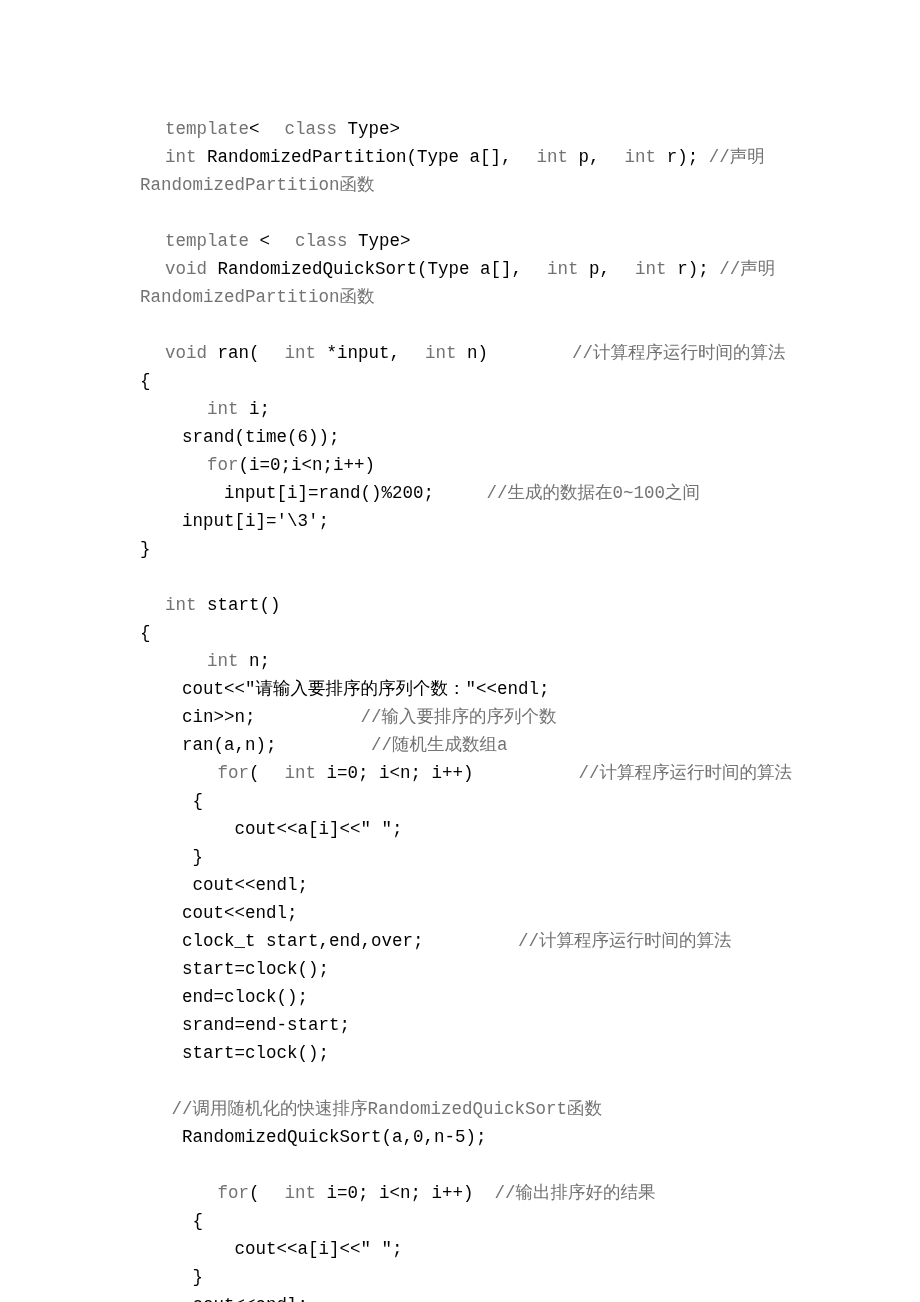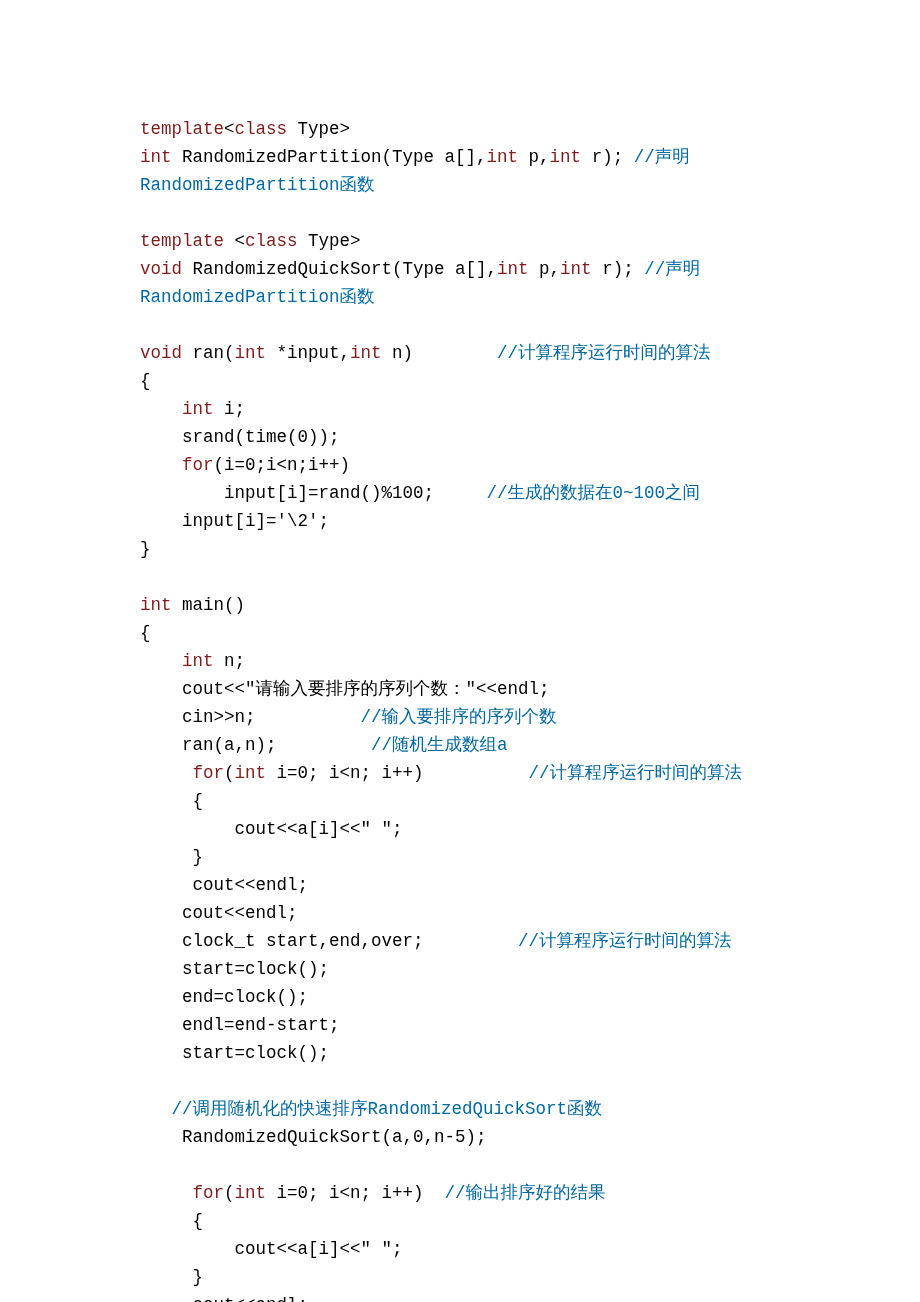--- a/index.html
+++ b/index.html
@@ -10,60 +10,60 @@
     line-height: 1.6;
     color: #000;
   }
   .page {
     width: 920px;
     min-height: 1302px;
     padding: 115px 100px 0 140px;
     box-sizing: border-box;
     white-space: pre;
   }
-  .kw { color: #7f1d1d; }
-  .cm { color: #0369a1; }
+  .kw { color: #737373; margin-left: 25px; }
+  .cm { color: #737373; }
   .tx { color: #000000; }
 </style>
 </head>
 <body>
 
 <div class="page" id="page"><span class="kw">template</span><span class="tx">&lt;</span><span class="kw">class</span><span class="tx"> Type&gt;</span>
 <span class="kw">int</span><span class="tx"> RandomizedPartition(Type a[],</span><span class="kw">int</span><span class="tx"> p,</span><span class="kw">int</span><span class="tx"> r); </span><span class="cm">//声明</span>
 <span class="cm">RandomizedPartition函数</span>
 
 <span class="kw">template</span><span class="tx"> &lt;</span><span class="kw">class</span><span class="tx"> Type&gt;</span>
 <span class="kw">void</span><span class="tx"> RandomizedQuickSort(Type a[],</span><span class="kw">int</span><span class="tx"> p,</span><span class="kw">int</span><span class="tx"> r); </span><span class="cm">//声明</span>
 <span class="cm">RandomizedPartition函数</span>
 
 <span class="kw">void</span><span class="tx"> ran(</span><span class="kw">int</span><span class="tx"> *input,</span><span class="kw">int</span><span class="tx"> n)        </span><span class="cm">//计算程序运行时间的算法</span>
 <span class="tx">{</span>
 <span class="tx">    </span><span class="kw">int</span><span class="tx"> i;</span>
-<span class="tx">    srand(time(0));</span>
+<span class="tx">    srand(time(6));</span>
 <span class="tx">    </span><span class="kw">for</span><span class="tx">(i=0;i&lt;n;i++)</span>
-<span class="tx">        input[i]=rand()%100;     </span><span class="cm">//生成的数据在0~100之间</span>
-<span class="tx">    input[i]='\2';</span>
+<span class="tx">        input[i]=rand()%200;     </span><span class="cm">//生成的数据在0~100之间</span>
+<span class="tx">    input[i]='\3';</span>
 <span class="tx">}</span>
 
-<span class="kw">int</span><span class="tx"> main()</span>
+<span class="kw">int</span><span class="tx"> start()</span>
 <span class="tx">{</span>
 <span class="tx">    </span><span class="kw">int</span><span class="tx"> n;</span>
 <span class="tx">    cout&lt;&lt;</span><span class="tx">"请输入要排序的序列个数："</span><span class="tx">&lt;&lt;endl;</span>
 <span class="tx">    cin&gt;&gt;n;          </span><span class="cm">//输入要排序的序列个数</span>
 <span class="tx">    ran(a,n);         </span><span class="cm">//随机生成数组a</span>
 <span class="tx">     </span><span class="kw">for</span><span class="tx">(</span><span class="kw">int</span><span class="tx"> i=0; i&lt;n; i++)          </span><span class="cm">//计算程序运行时间的算法</span>
 <span class="tx">     {</span>
 <span class="tx">         cout&lt;&lt;a[i]&lt;&lt;</span><span class="tx">" "</span><span class="tx">;</span>
 <span class="tx">     }</span>
 <span class="tx">     cout&lt;&lt;endl;</span>
 <span class="tx">    cout&lt;&lt;endl;</span>
 <span class="tx">    clock_t start,end,over;         </span><span class="cm">//计算程序运行时间的算法</span>
 <span class="tx">    start=clock();</span>
 <span class="tx">    end=clock();</span>
-<span class="tx">    endl=end-start;</span>
+<span class="tx">    srand=end-start;</span>
 <span class="tx">    start=clock();</span>
 
 <span class="tx">   </span><span class="cm">//调用随机化的快速排序RandomizedQuickSort函数</span>
 <span class="tx">    RandomizedQuickSort(a,0,n-5);</span>
 
 <span class="tx">     </span><span class="kw">for</span><span class="tx">(</span><span class="kw">int</span><span class="tx"> i=0; i&lt;n; i++)  </span><span class="cm">//输出排序好的结果</span>
 <span class="tx">     {</span>
 <span class="tx">         cout&lt;&lt;a[i]&lt;&lt;</span><span class="tx">" "</span><span class="tx">;</span>
 <span class="tx">     }</span>
 <span class="tx">     cout&lt;&lt;endl;</span>

